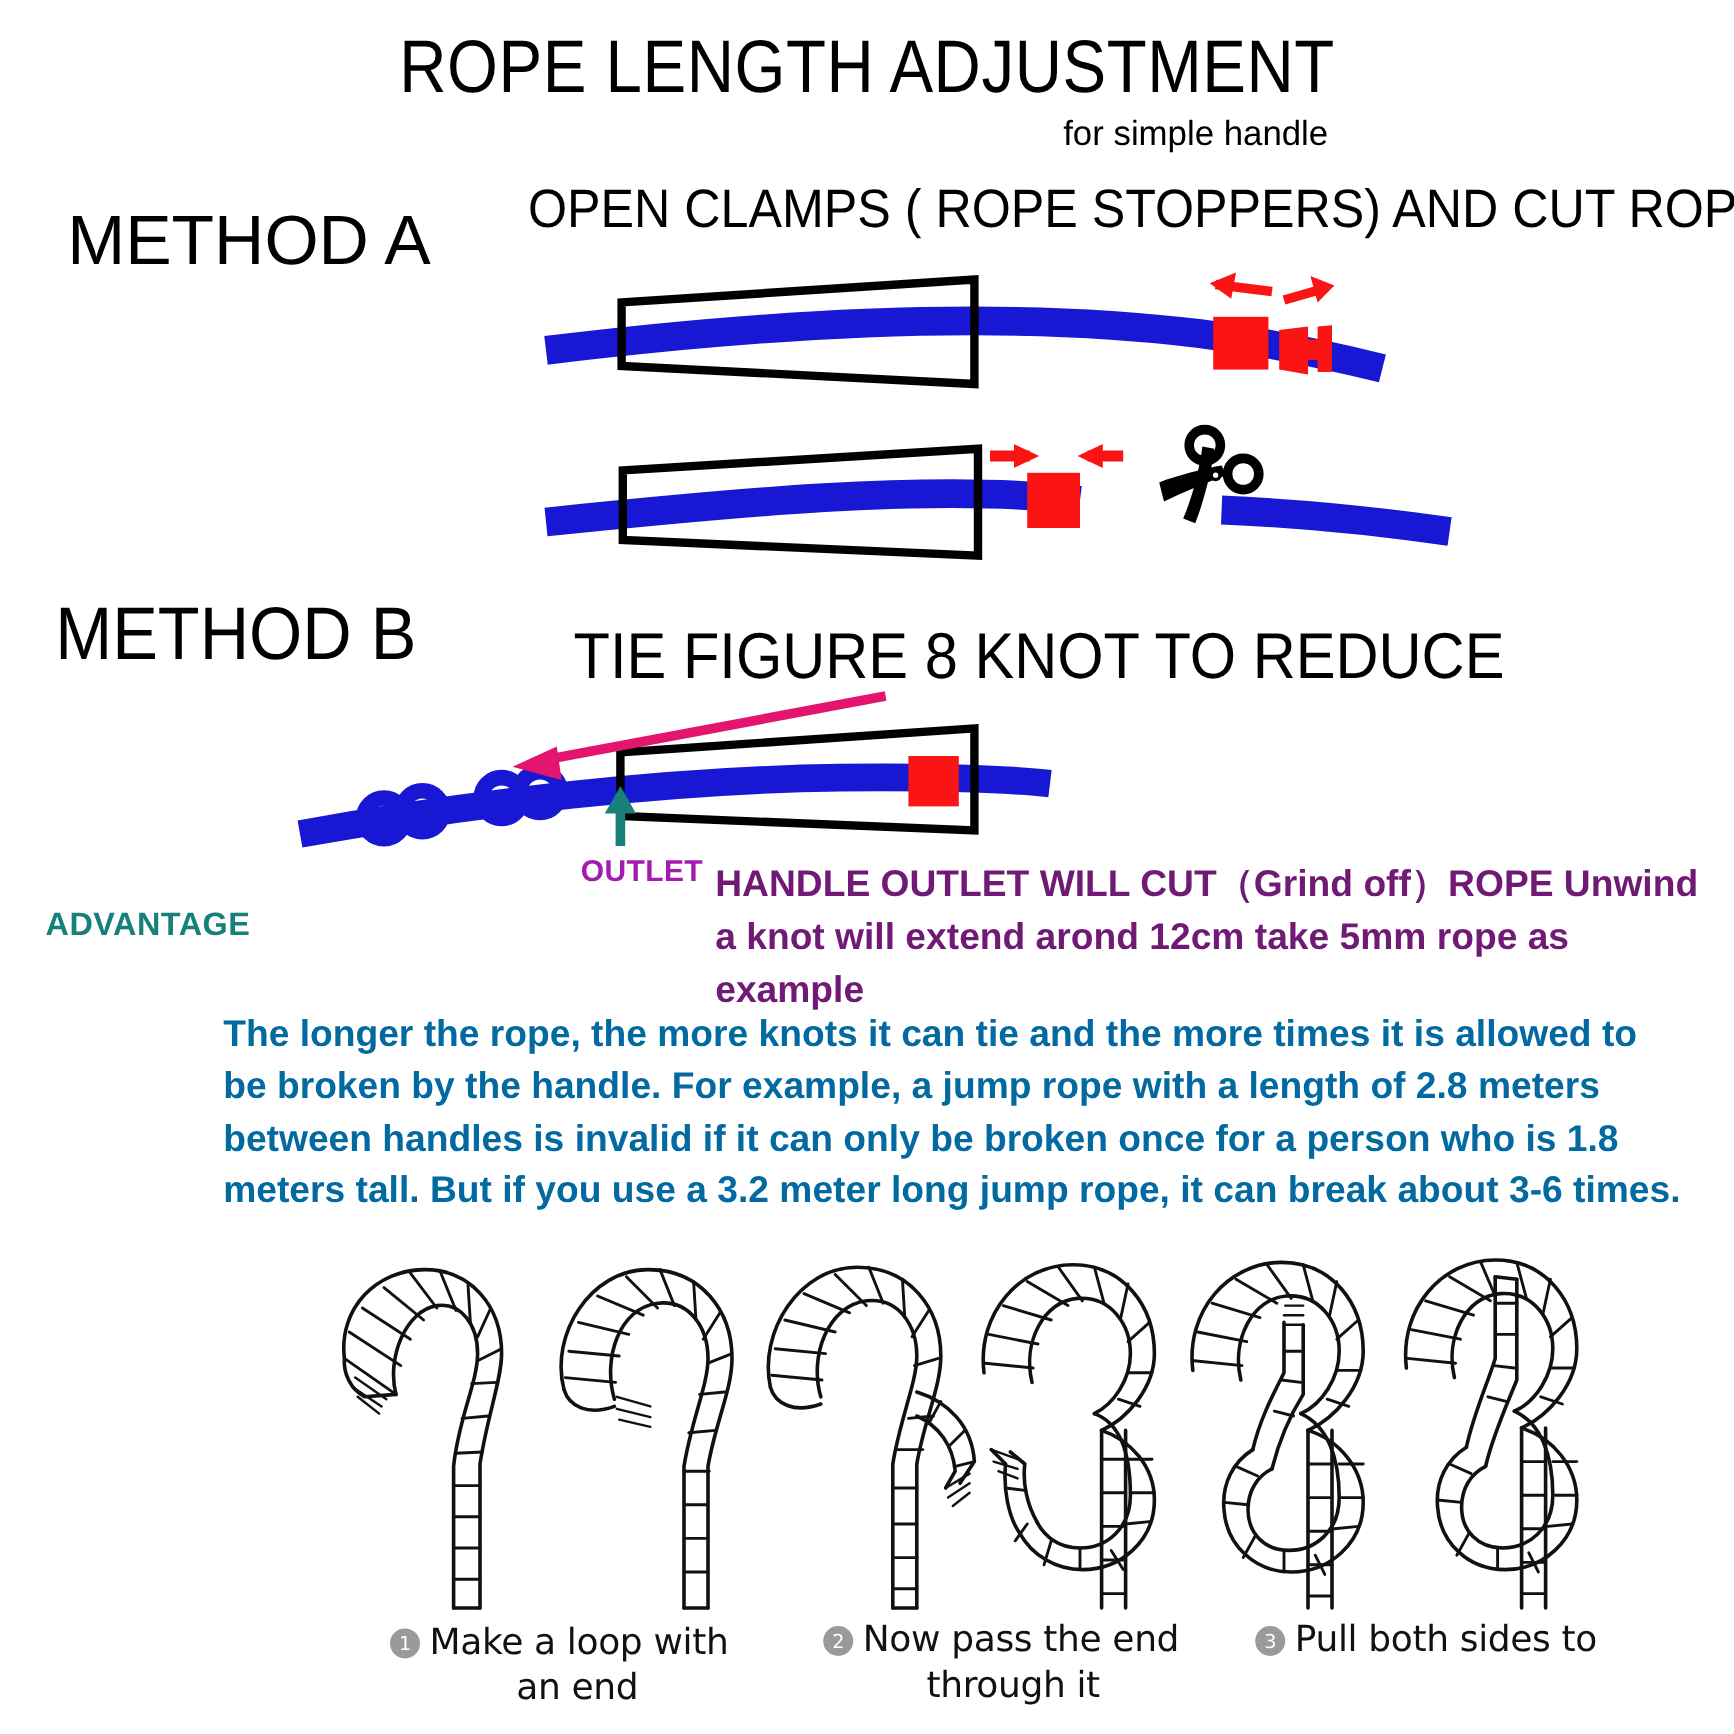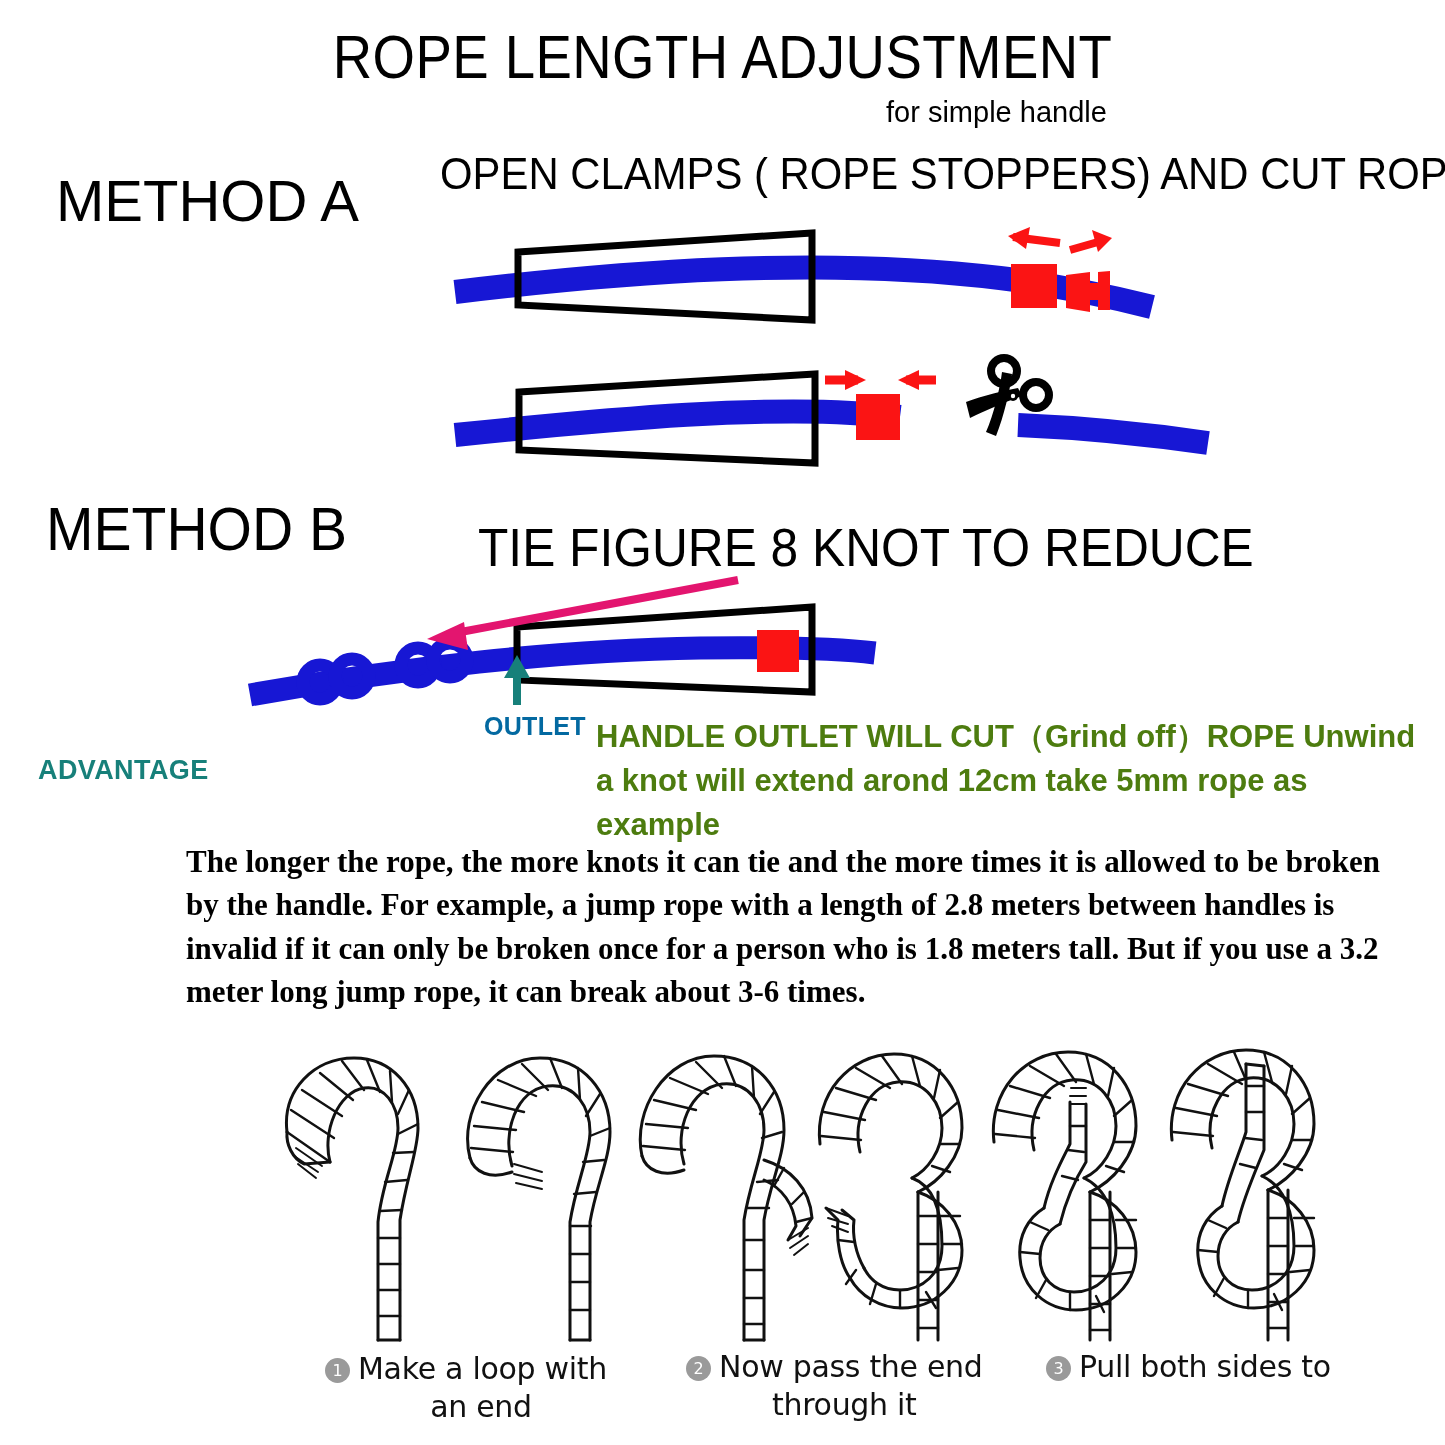--- a/index.html
+++ b/index.html
@@ -65,49 +65,49 @@
     font-family: "Liberation Sans Narrow", "Liberation Sans", sans-serif;
     transform: scaleX(0.92);
     transform-origin: left top;
   }
 
   
   #outlet-label {
     left: 484px; top: 712px;
     font-size: 25px;
     font-weight: bold;
-    color: #0369a1;
+    color: #a21caf;
     white-space: nowrap;
     letter-spacing: 0.3px;
   }
   #advantage-label {
     left: 38px; top: 755px;
     font-size: 27px;
     font-weight: bold;
     color: #17807a;
     letter-spacing: 0.4px;
     white-space: nowrap;
   }
   #handle-outlet-note {
     left: 596px; top: 715px;
     width: 830px;
     font-size: 31px;
     font-weight: bold;
-    color: #4d7c0f;
+    color: #701a75;
     line-height: 1.42;
     font-family: "Liberation Sans Narrow", "Liberation Sans", sans-serif;
   }
   #advantage-paragraph {
     left: 186px; top: 840px;
     width: 1215px;
     font-size: 31px;
     font-weight: bold;
-    color: #000000;
+    color: #0369a1;
     line-height: 1.40;
-    font-family: Liberation Serif, serif;
+    font-family: Liberation Sans, sans-serif;
   }
 
   
   .knot-caption {
     position: absolute;
     font-size: 30px;
     color: #111;
     line-height: 1.25;
     font-family: "DejaVu Sans", sans-serif;
     letter-spacing: -0.3px;

